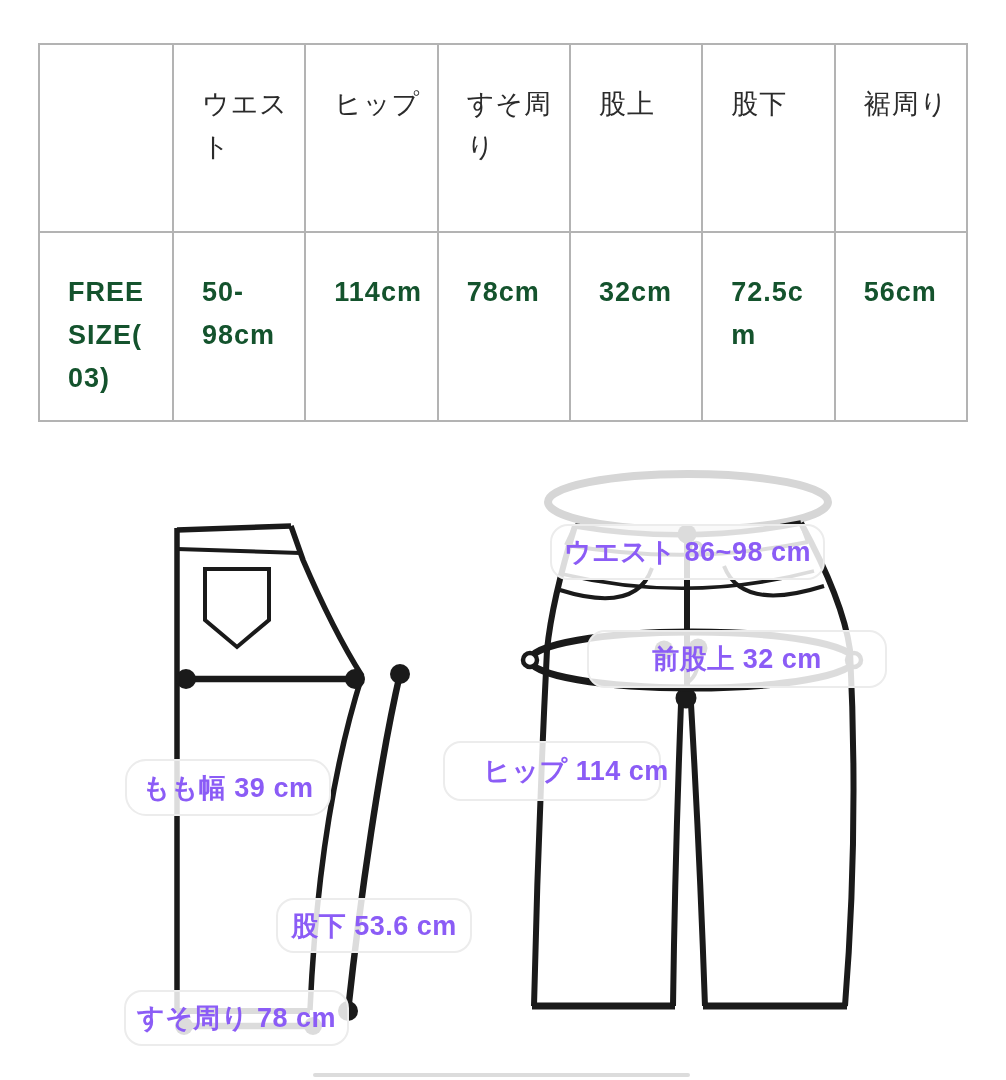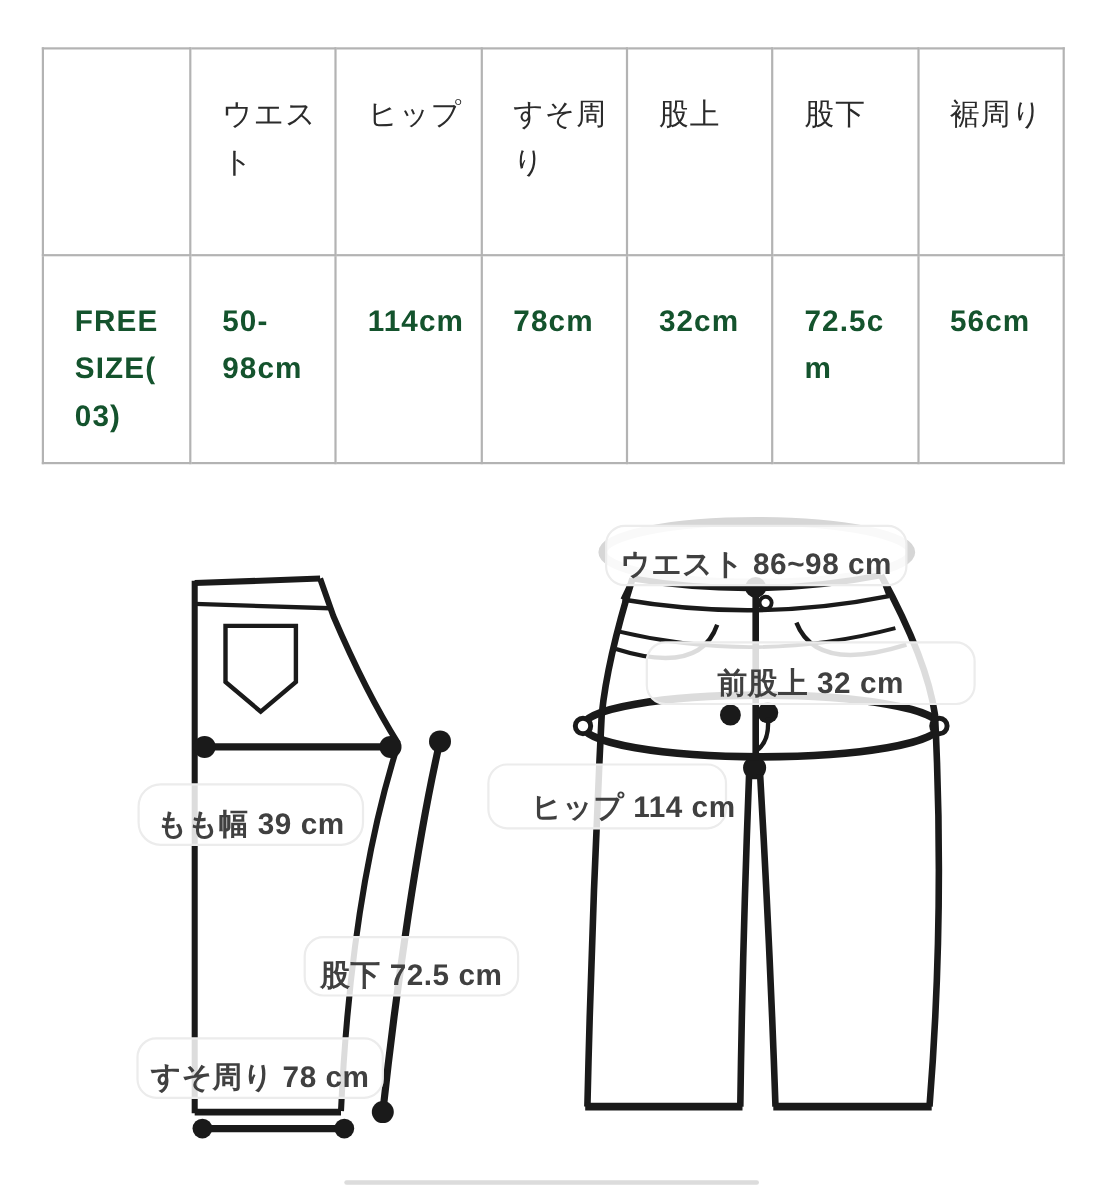--- a/index.html
+++ b/index.html
@@ -37,28 +37,29 @@
     letter-spacing:1px;
     color:#14532d;
   }
   col.c-label{width:134px;}
 
   
   svg.diagram{position:absolute;left:0;top:0;}
 
   .m-label{
     position:absolute;
-    display:flex;align-items:flex-end;justify-content:center;
+    display:flex;align-items:center;justify-content:center;
     background:rgba(255,255,255,0.85);
     border:2px solid #ececec;
     border-radius:18px;
     box-sizing:border-box;
-    font-size:27px;font-weight:700;color:#404040;
+    font-size:27px;font-weight:700;color:#8b5cf6;
     white-space:nowrap;
     letter-spacing:0.5px;
+    margin-top:47px;
   }
   .lbl-waist    {left:550px;top:477px;width:275px;height:56px;}
   .lbl-frontrise{left:587px;top:583px;width:300px;height:58px;}
   .lbl-hip      {left:443px;top:694px;width:218px;height:60px;padding-left:48px;}
   .lbl-thigh    {left:125px;top:712px;width:206px;height:57px;border-radius:21px;}
   .lbl-inseam   {left:276px;top:851px;width:196px;height:55px;}
   .lbl-hem      {left:124px;top:943px;width:225px;height:56px;}
 
   .bottom-divider{
     position:absolute;left:313px;top:1073px;width:377px;height:4px;
@@ -171,20 +172,20 @@
   <div class="m-label lbl-frontrise">
     <span>前股上 32 cm</span>
   </div>
   <div class="m-label lbl-hip">
     <span>ヒップ 114 cm</span>
   </div>
   <div class="m-label lbl-thigh">
     <span>もも幅 39 cm</span>
   </div>
   <div class="m-label lbl-inseam">
-    <span>股下 72.5 cm</span>
+    <span>股下 53.6 cm</span>
   </div>
   <div class="m-label lbl-hem">
     <span>すそ周り 78 cm</span>
   </div>
 
   <div class="bottom-divider"></div>
 </div>
 
 </body></html>

